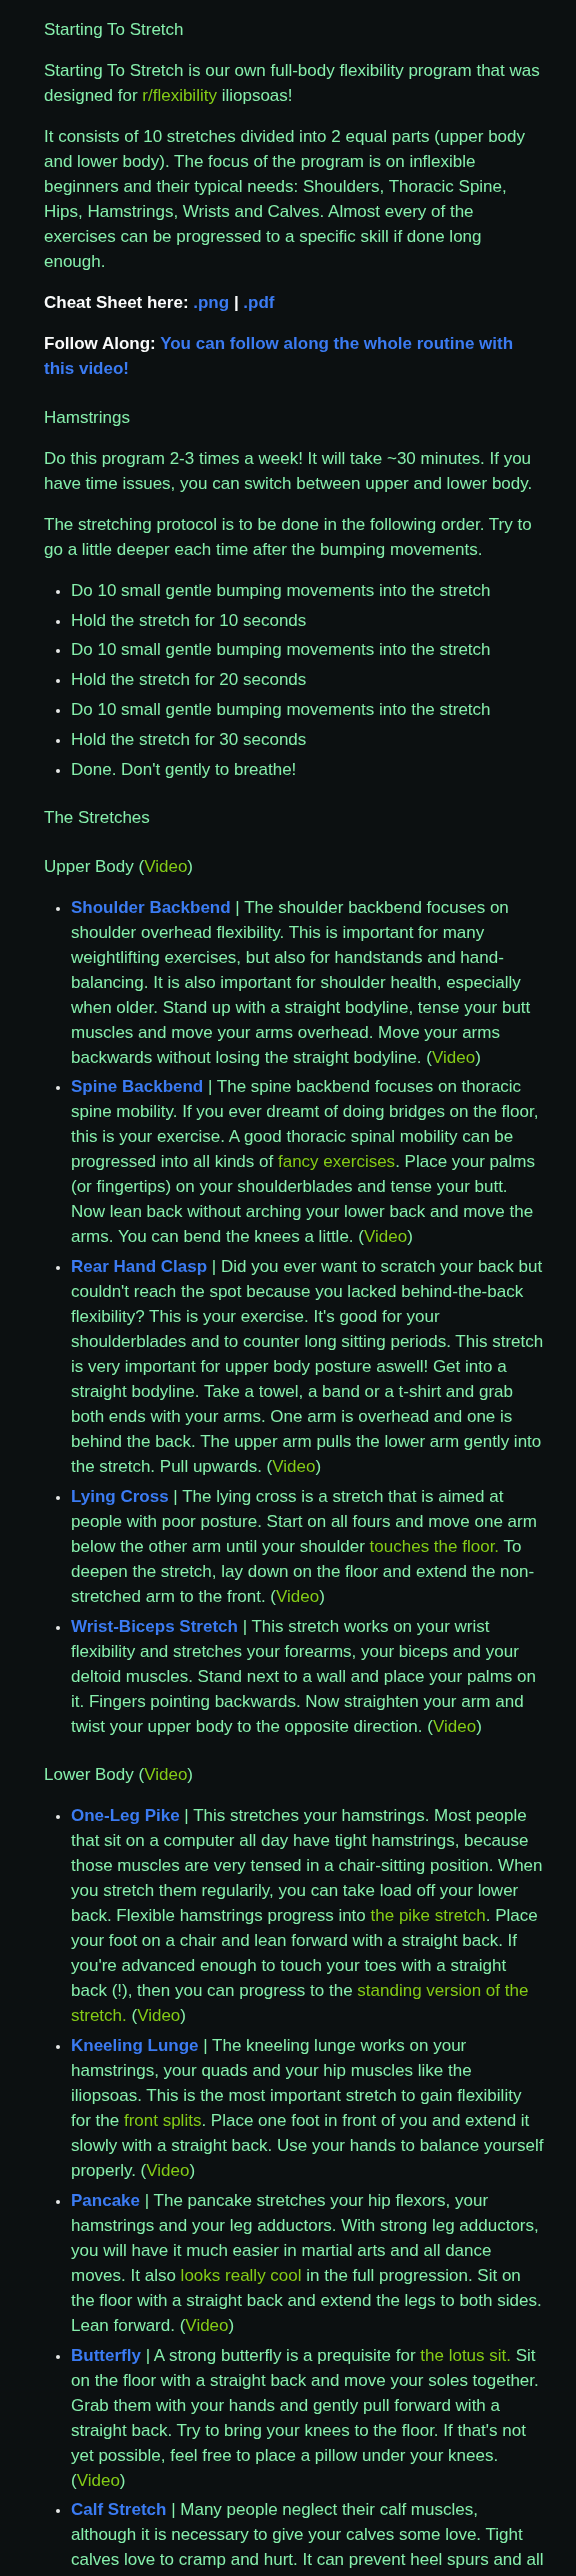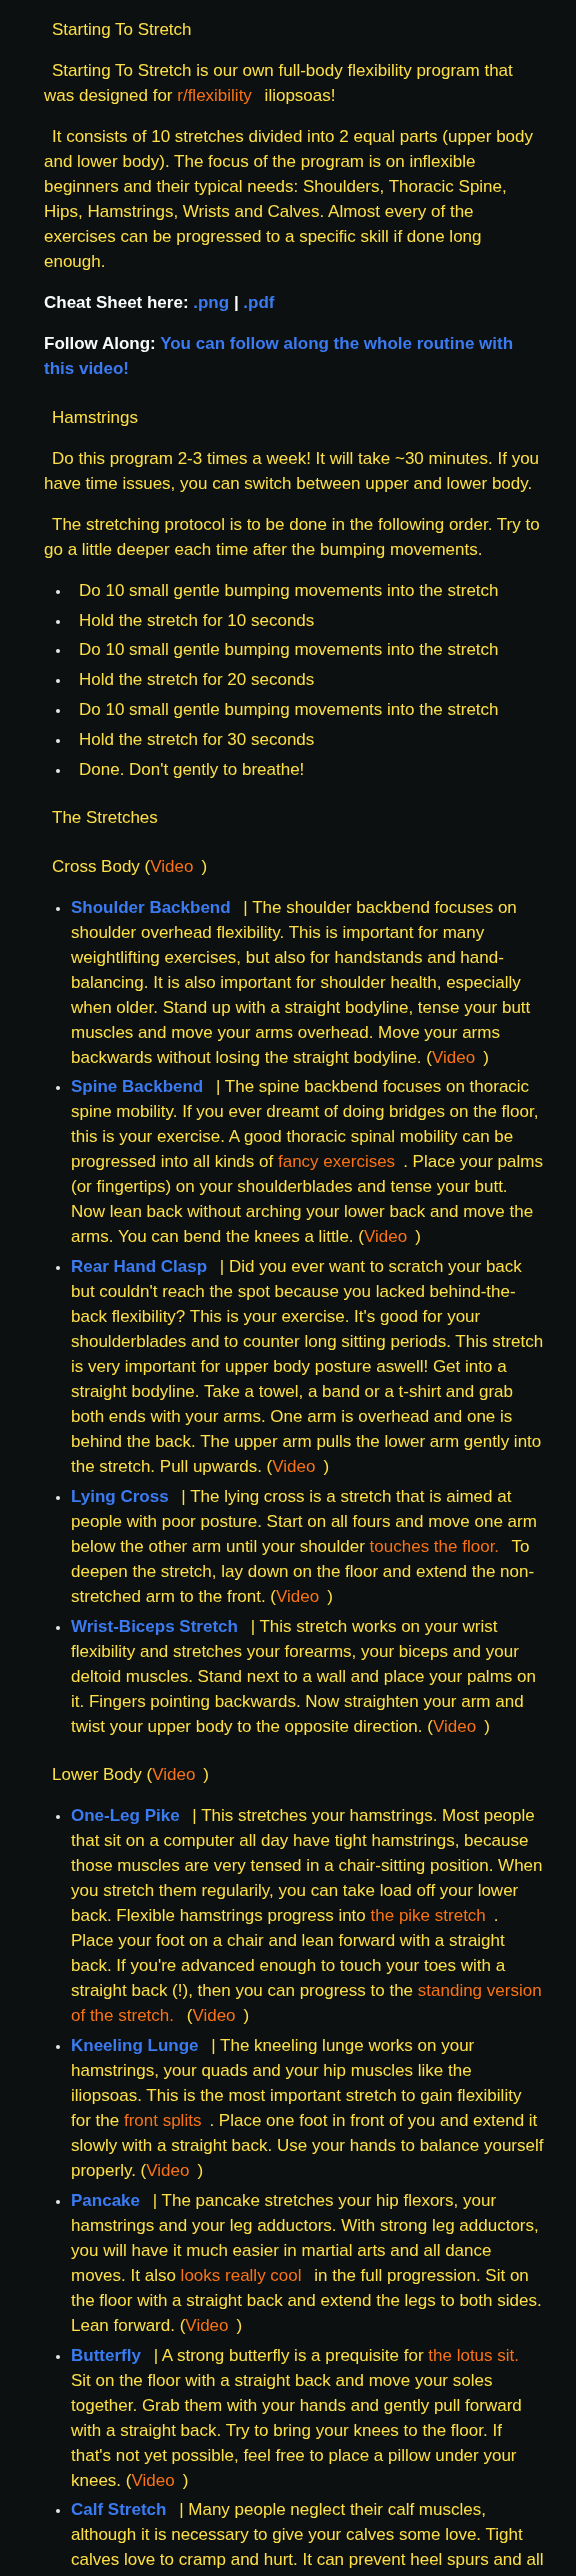--- a/index.html
+++ b/index.html
@@ -27,23 +27,23 @@
   h1 { margin-top: 4.3px; }
   p { margin: 16px 0; }
   ul {
     margin: 16px 0;
     padding-left: 27px;
     list-style: disc outside;
   }
   li { margin: 4.8px 0; }
   li::marker { color: #E7E9E8; font-size: 0.8em; }
   a { text-decoration: none; cursor: pointer; }
-  .seg-plain { color: #fde047; margin-left: 8px; }
+  .seg-plain { color: #86efac; }
   .seg-bold { color: #FAFBFB; font-weight: 700; }
-  .seg-link { color: #f97316; font-weight: 400; }
+  .seg-link { color: #84cc16; font-weight: 400; }
   .seg-boldlink { color: #3B7BF2; font-weight: 700; }
 </style>
 </head>
 <body>
 
 <main class="content">
     <h1><span class="seg-plain">Starting To Stretch</span></h1>
     <p><span class="seg-plain">Starting To Stretch is our own full-body flexibility program that was designed for </span><a class="seg-link" href="#">r/flexibility</a><span class="seg-plain"> iliopsoas!</span></p>
     <p><span class="seg-plain">It consists of 10 stretches divided into 2 equal parts (upper body and lower body). The focus of the program is on inflexible beginners and their typical needs: Shoulders, Thoracic Spine, Hips, Hamstrings, Wrists and Calves. Almost every of the exercises can be progressed to a specific skill if done long enough.</span></p>
     <p><span class="seg-bold">Cheat Sheet here: </span><a class="seg-boldlink" href="#">.png</a><span class="seg-bold"> | </span><a class="seg-boldlink" href="#">.pdf</a></p>
@@ -54,21 +54,21 @@
     <ul>
       <li><span class="seg-plain">Do 10 small gentle bumping movements into the stretch</span></li>
       <li><span class="seg-plain">Hold the stretch for 10 seconds</span></li>
       <li><span class="seg-plain">Do 10 small gentle bumping movements into the stretch</span></li>
       <li><span class="seg-plain">Hold the stretch for 20 seconds</span></li>
       <li><span class="seg-plain">Do 10 small gentle bumping movements into the stretch</span></li>
       <li><span class="seg-plain">Hold the stretch for 30 seconds</span></li>
       <li><span class="seg-plain">Done. Don't gently to breathe!</span></li>
     </ul>
     <h2><span class="seg-plain">The Stretches</span></h2>
-    <h2><span class="seg-plain">Cross Body (</span><a class="seg-link" href="#">Video</a><span class="seg-plain">)</span></h2>
+    <h2><span class="seg-plain">Upper Body (</span><a class="seg-link" href="#">Video</a><span class="seg-plain">)</span></h2>
     <ul>
       <li><a class="seg-boldlink" href="#">Shoulder Backbend</a><span class="seg-plain"> | The shoulder backbend focuses on shoulder overhead flexibility. This is important for many weightlifting exercises, but also for handstands and hand-balancing. It is also important for shoulder health, especially when older. Stand up with a straight bodyline, tense your butt muscles and move your arms overhead. Move your arms backwards without losing the straight bodyline. (</span><a class="seg-link" href="#">Video</a><span class="seg-plain">)</span></li>
       <li><a class="seg-boldlink" href="#">Spine Backbend</a><span class="seg-plain"> | The spine backbend focuses on thoracic spine mobility. If you ever dreamt of doing bridges on the floor, this is your exercise. A good thoracic spinal mobility can be progressed into all kinds of </span><a class="seg-link" href="#">fancy exercises</a><span class="seg-plain">. Place your palms (or fingertips) on your shoulderblades and tense your butt. Now lean back without arching your lower back and move the arms. You can bend the knees a little. (</span><a class="seg-link" href="#">Video</a><span class="seg-plain">)</span></li>
       <li><a class="seg-boldlink" href="#">Rear Hand Clasp</a><span class="seg-plain"> | Did you ever want to scratch your back but couldn't reach the spot because you lacked behind-the-back flexibility? This is your exercise. It's good for your shoulderblades and to counter long sitting periods. This stretch is very important for upper body posture aswell! Get into a straight bodyline. Take a towel, a band or a t-shirt and grab both ends with your arms. One arm is overhead and one is behind the back. The upper arm pulls the lower arm gently into the stretch. Pull upwards. (</span><a class="seg-link" href="#">Video</a><span class="seg-plain">)</span></li>
       <li><a class="seg-boldlink" href="#">Lying Cross</a><span class="seg-plain"> | The lying cross is a stretch that is aimed at people with poor posture. Start on all fours and move one arm below the other arm until your shoulder </span><a class="seg-link" href="#">touches the floor.</a><span class="seg-plain"> To deepen the stretch, lay down on the floor and extend the non-stretched arm to the front. (</span><a class="seg-link" href="#">Video</a><span class="seg-plain">)</span></li>
       <li><a class="seg-boldlink" href="#">Wrist-Biceps Stretch</a><span class="seg-plain"> | This stretch works on your wrist flexibility and stretches your forearms, your biceps and your deltoid muscles. Stand next to a wall and place your palms on it. Fingers pointing backwards. Now straighten your arm and twist your upper body to the opposite direction. (</span><a class="seg-link" href="#">Video</a><span class="seg-plain">)</span></li>
     </ul>
     <h2><span class="seg-plain">Lower Body (</span><a class="seg-link" href="#">Video</a><span class="seg-plain">)</span></h2>
     <ul>
       <li><a class="seg-boldlink" href="#">One-Leg Pike</a><span class="seg-plain"> | This stretches your hamstrings. Most people that sit on a computer all day have tight hamstrings, because those muscles are very tensed in a chair-sitting position. When you stretch them regularily, you can take load off your lower back. Flexible hamstrings progress into </span><a class="seg-link" href="#">the pike stretch</a><span class="seg-plain">. Place your foot on a chair and lean forward with a straight back. If you're advanced enough to touch your toes with a straight back (!), then you can progress to the </span><a class="seg-link" href="#">standing version of the stretch.</a><span class="seg-plain"> (</span><a class="seg-link" href="#">Video</a><span class="seg-plain">)</span></li>

